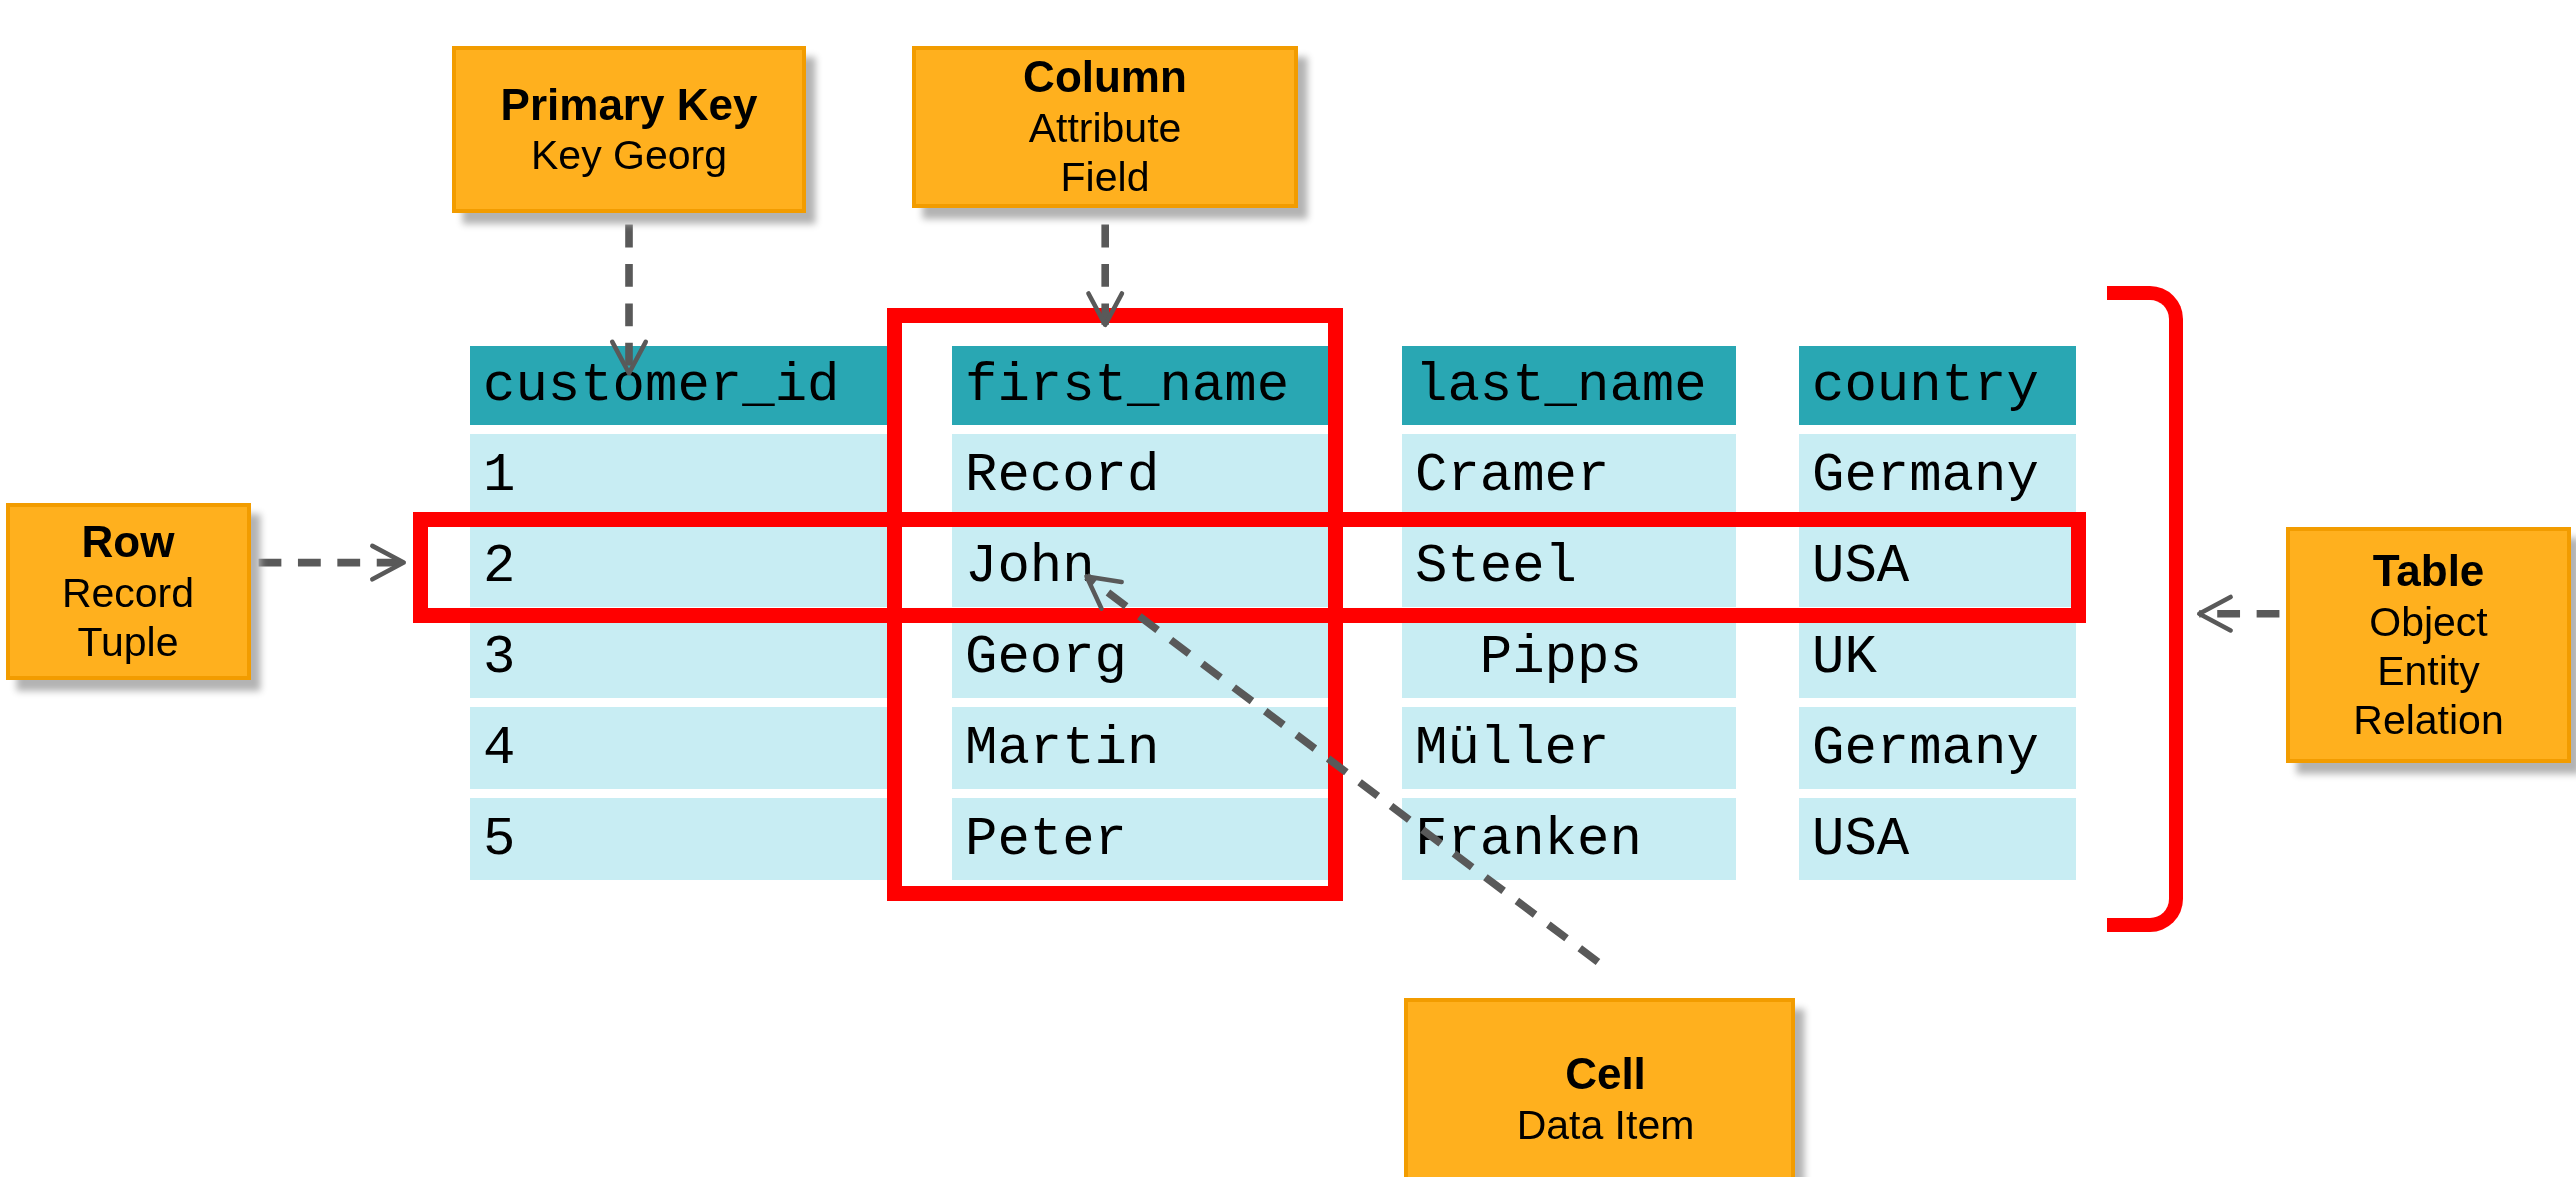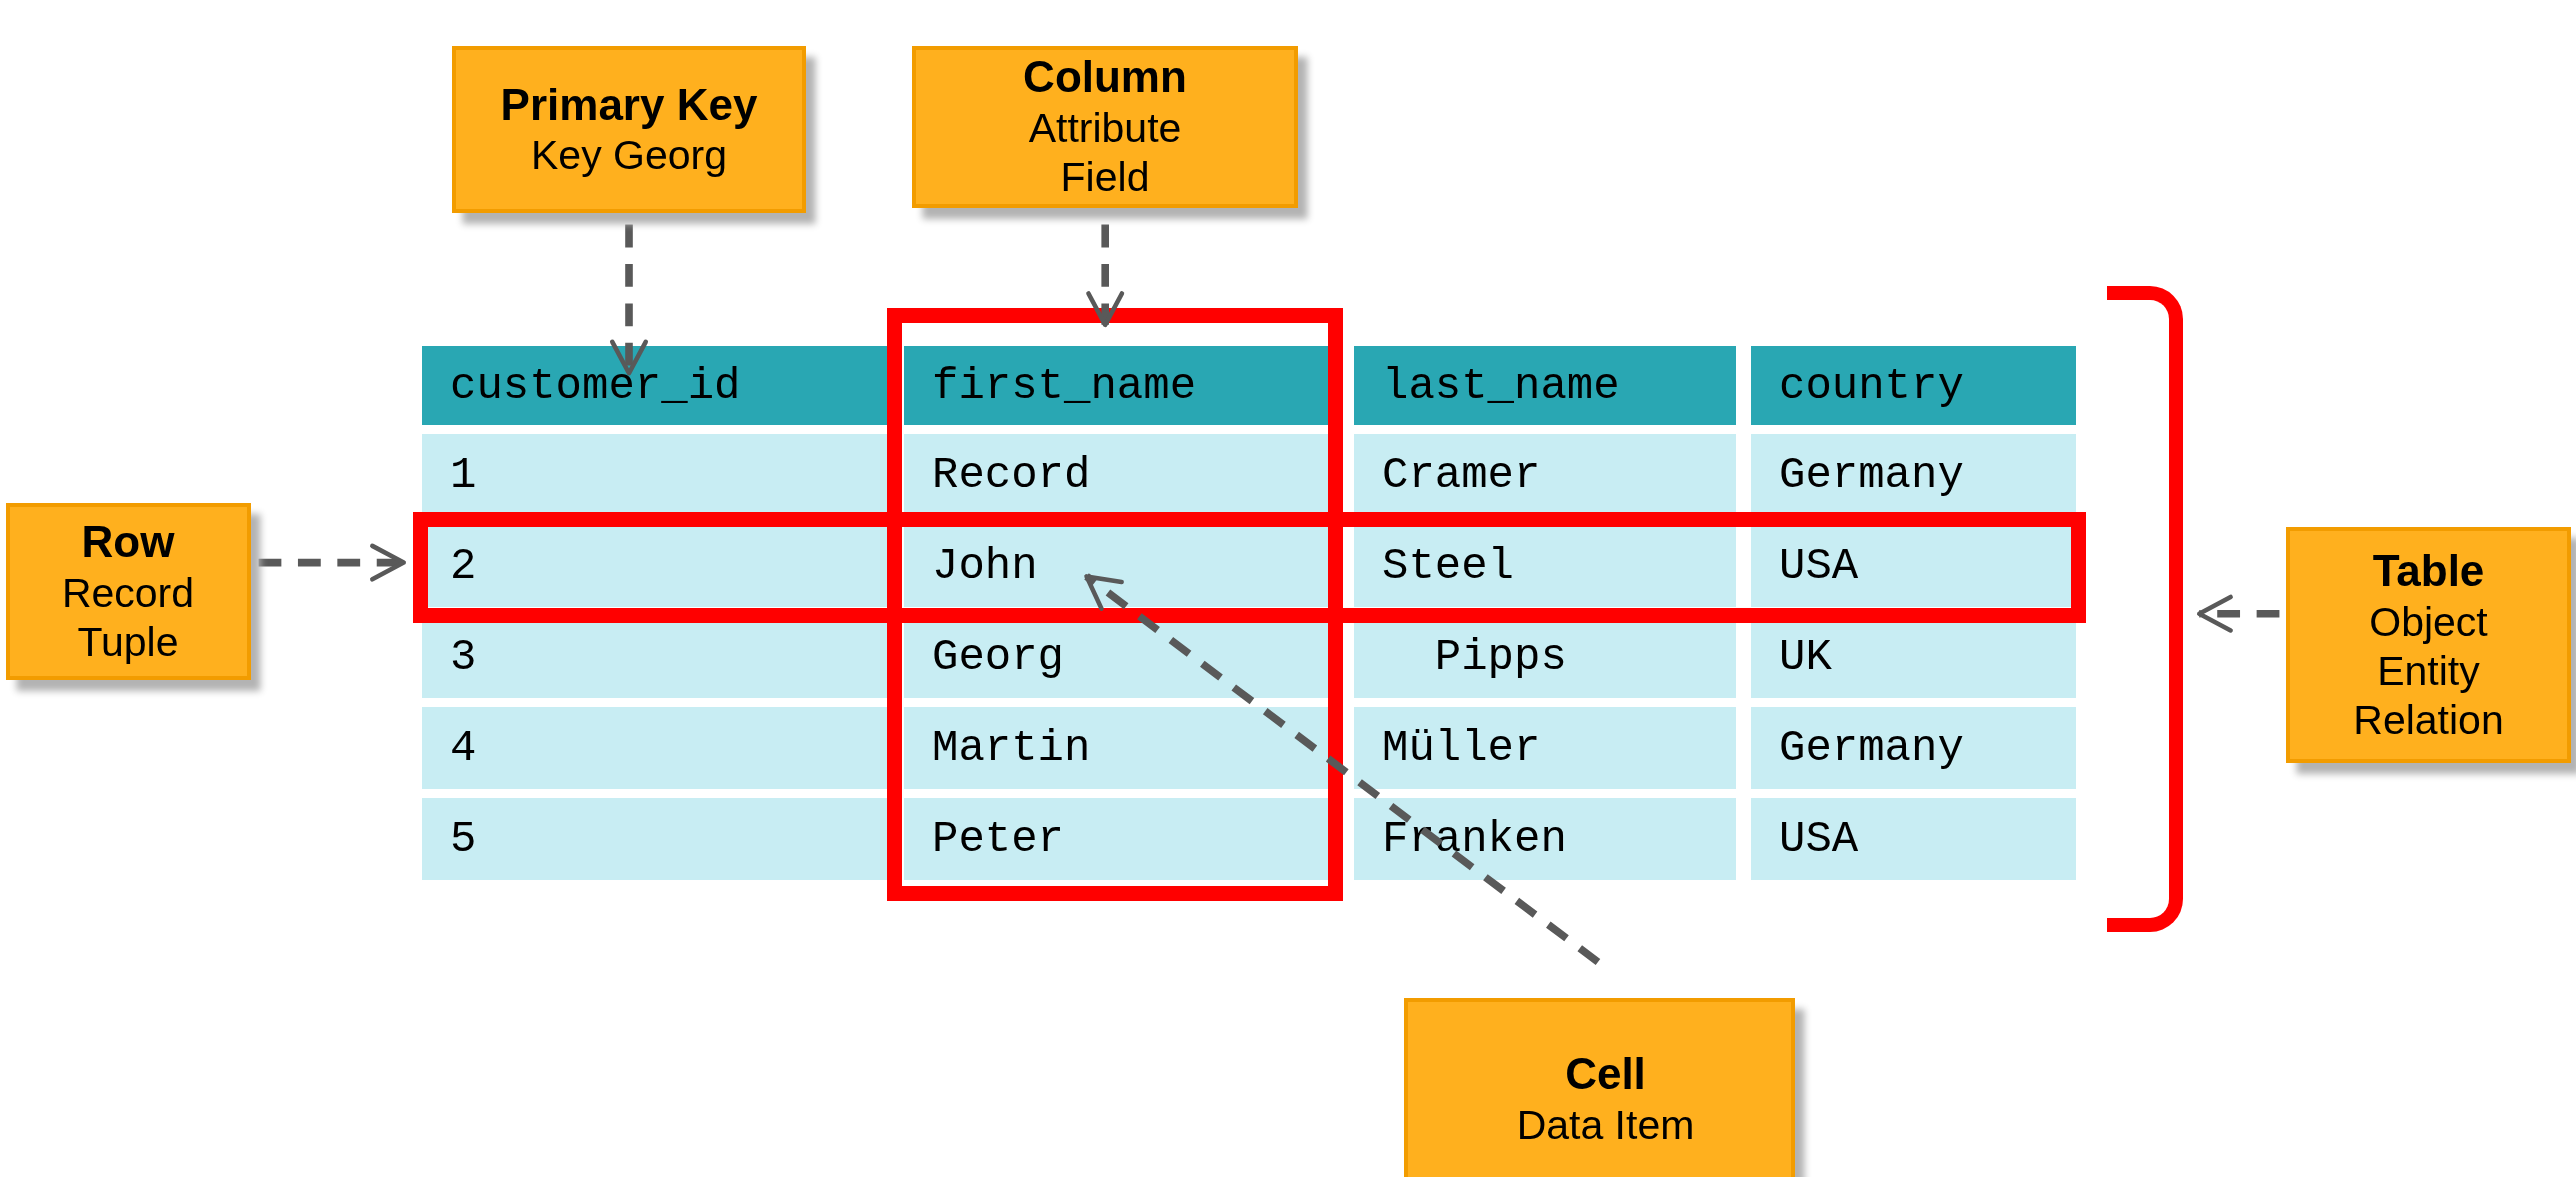--- a/index.html
+++ b/index.html
@@ -24,26 +24,27 @@
   .data-table{
     position:absolute;left:422px;top:346px;
     display:grid;
     grid-template-columns:467px 435px 382px 325px;
     column-gap:15px;row-gap:9px;
     z-index:1;
   }
   .trow{display:contents;}
   .cell{
     display:flex;align-items:center;
-    padding-left:28px;
+    padding-left:13px;
     font-family:"Liberation Mono","DejaVu Sans Mono",monospace;
-    font-size:44px;
+    font-size:54px;
     color:var(--text);
     white-space:pre;
     box-sizing:border-box;
+    margin-left:48px;
   }
   .cell.head{
     height:79px;
     background:var(--header-bg);
   }
   .cell.body{
     height:82px;
     background:var(--row-bg);
   }
 

